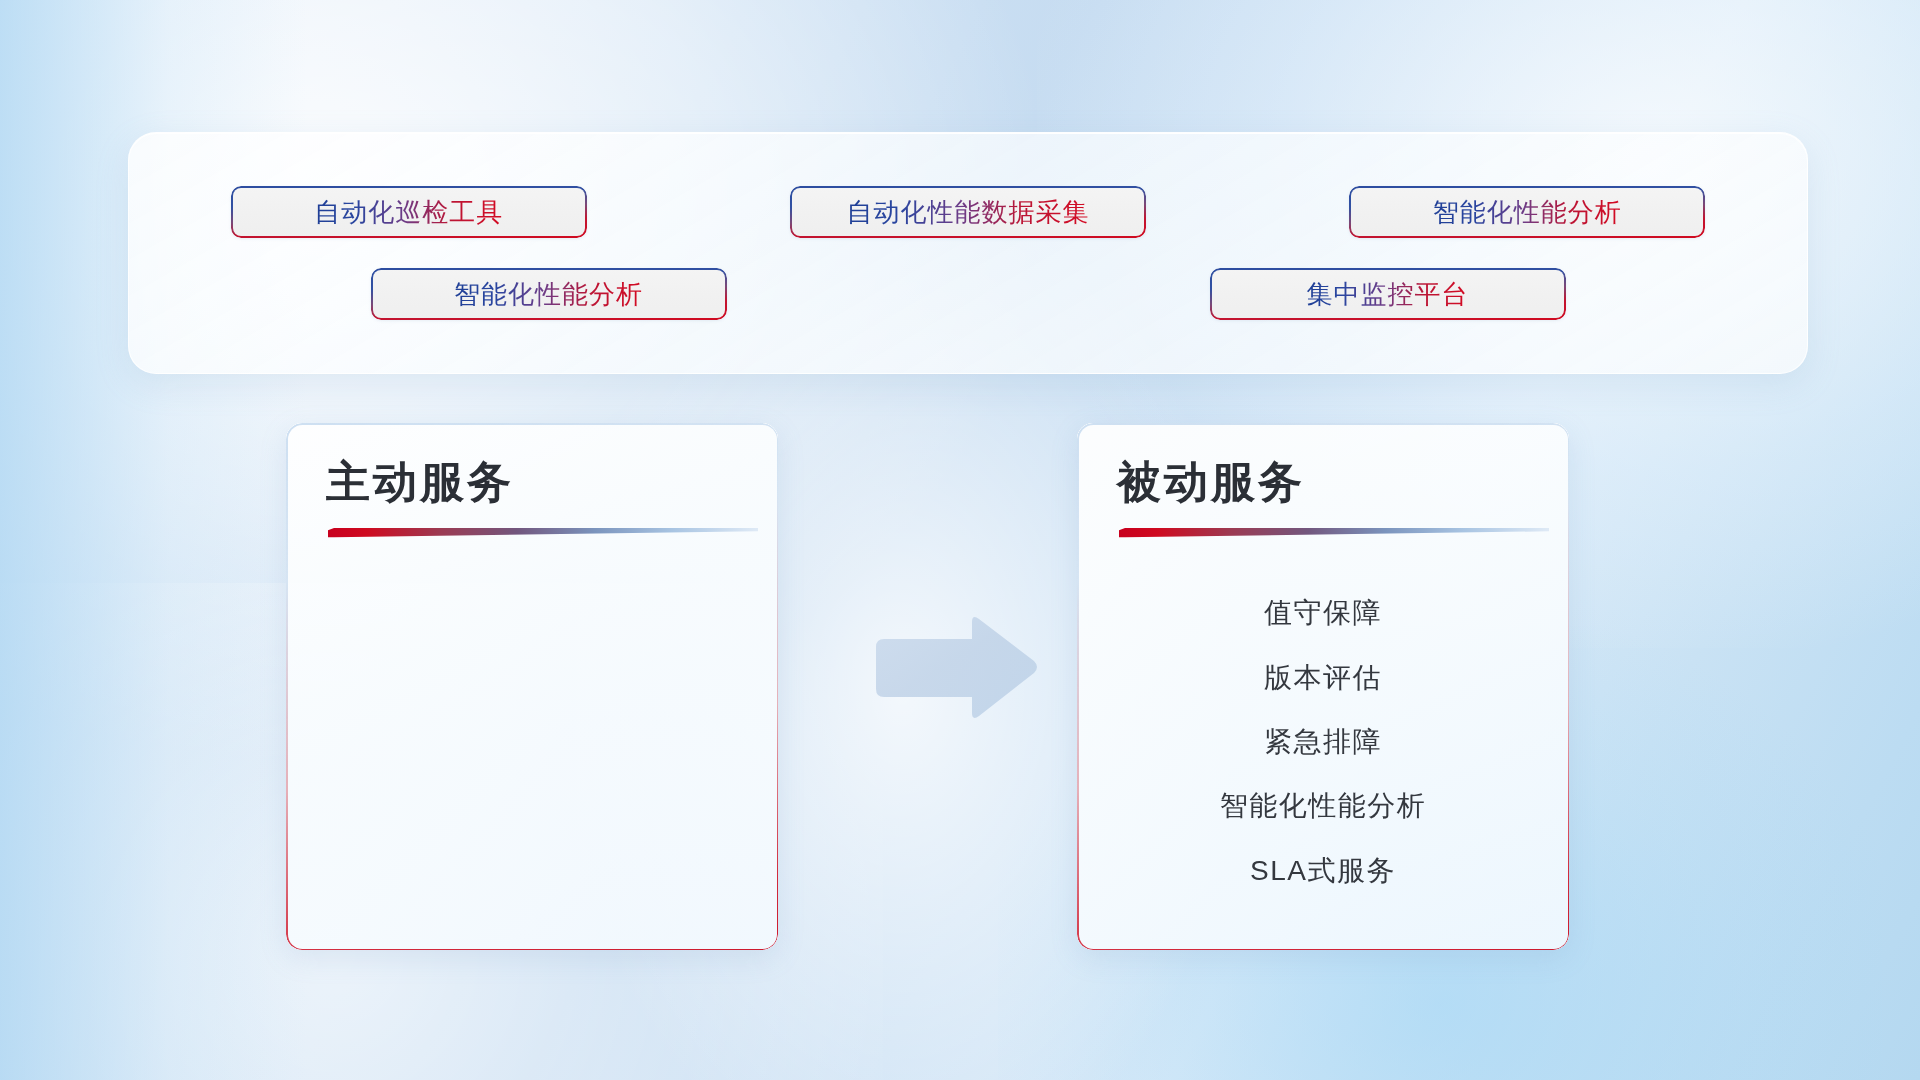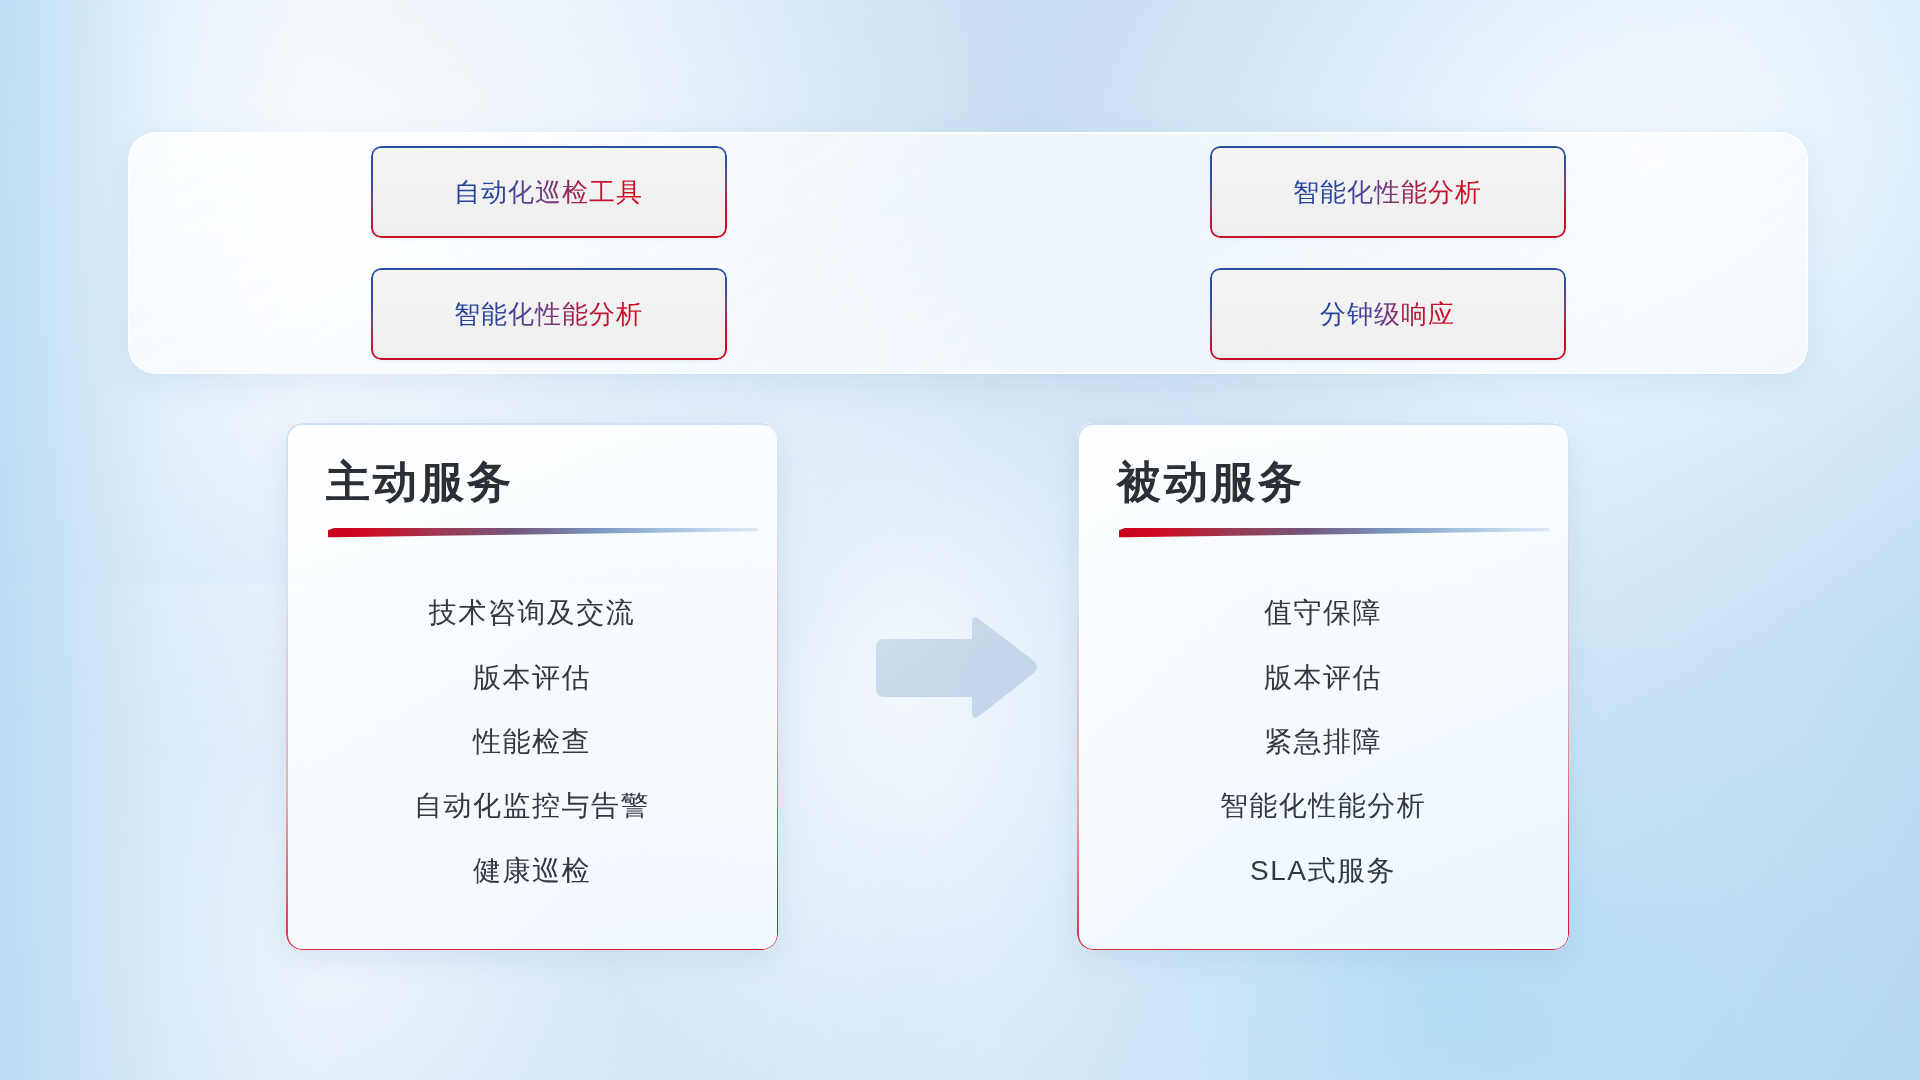--- a/index.html
+++ b/index.html
@@ -65,21 +65,21 @@
     border:1px solid rgba(255,255,255,.85);
     display:flex; flex-direction:column;
     justify-content:center; align-items:center;
     gap:30px;
     padding:26px 0;
   }
   .panel-row { display:flex; width:100%; justify-content:space-around; align-items:center; }
 
   .pill {
     position:relative;
-    width:356px; height:92px;
+    width:356px; height:52px;
     border-radius:10px;
     display:flex; align-items:center; justify-content:center;
     background:linear-gradient(180deg,#f4f4f4 0%,#f1f1f1 52%,#efefef 100%);
     box-shadow:0 1px 3px rgba(110,140,180,.12);
   }
   .pill::before {
     content:"";
     position:absolute; inset:0;
     border-radius:10px;
     padding:2px;
@@ -187,30 +187,33 @@
 
 <div id="stage">
 
   <div class="panel">
 
     <div class="panel-row">
       <div class="pill">
         <span class="pill-text">自动化巡检工具</span>
       </div>
       <div class="pill">
+        <span class="pill-text">自动化性能数据采集</span>
+      </div>
+      <div class="pill">
         <span class="pill-text">智能化性能分析</span>
       </div>
     </div>
 
     <div class="panel-row">
       <div class="pill">
         <span class="pill-text">智能化性能分析</span>
       </div>
       <div class="pill">
-        <span class="pill-text">分钟级响应</span>
+        <span class="pill-text">集中监控平台</span>
       </div>
     </div>
 
   </div>
 
   <div class="card" id="card-active">
     <div class="card-inner">
       <div class="card-title">主动服务</div>
 
       <div class="divider-wrap">
@@ -223,27 +226,20 @@
               <stop offset="44%" stop-color="#72577e"></stop>
               <stop offset="62%" stop-color="#7b94bd"></stop>
               <stop offset="80%" stop-color="#a8c4e2"></stop>
               <stop offset="100%" stop-color="#dfeaf6"></stop>
             </linearGradient>
           </defs>
           <path d="M0,2.2 L6,0 L430,0 L430,3.3 L6,9.2 L0,9.2 Z" fill="url(#divGradA)"></path>
         </svg>
       </div>
 
-      <div class="card-items">
-        <div class="card-item">技术咨询及交流</div>
-        <div class="card-item">版本评估</div>
-        <div class="card-item">性能检查</div>
-        <div class="card-item">自动化监控与告警</div>
-        <div class="card-item">健康巡检</div>
-      </div>
     </div>
   </div>
 
   <svg class="arrow" viewBox="0 0 172 110">
     <defs>
       <linearGradient id="arrowGrad" x1="0" y1="0" x2="1" y2="1">
         <stop offset="0%" stop-color="#c9d9ec" stop-opacity="0.85"></stop>
         <stop offset="45%" stop-color="#bdd0e6" stop-opacity="0.80"></stop>
         <stop offset="100%" stop-color="#b4cbe4" stop-opacity="0.72"></stop>
       </linearGradient>

